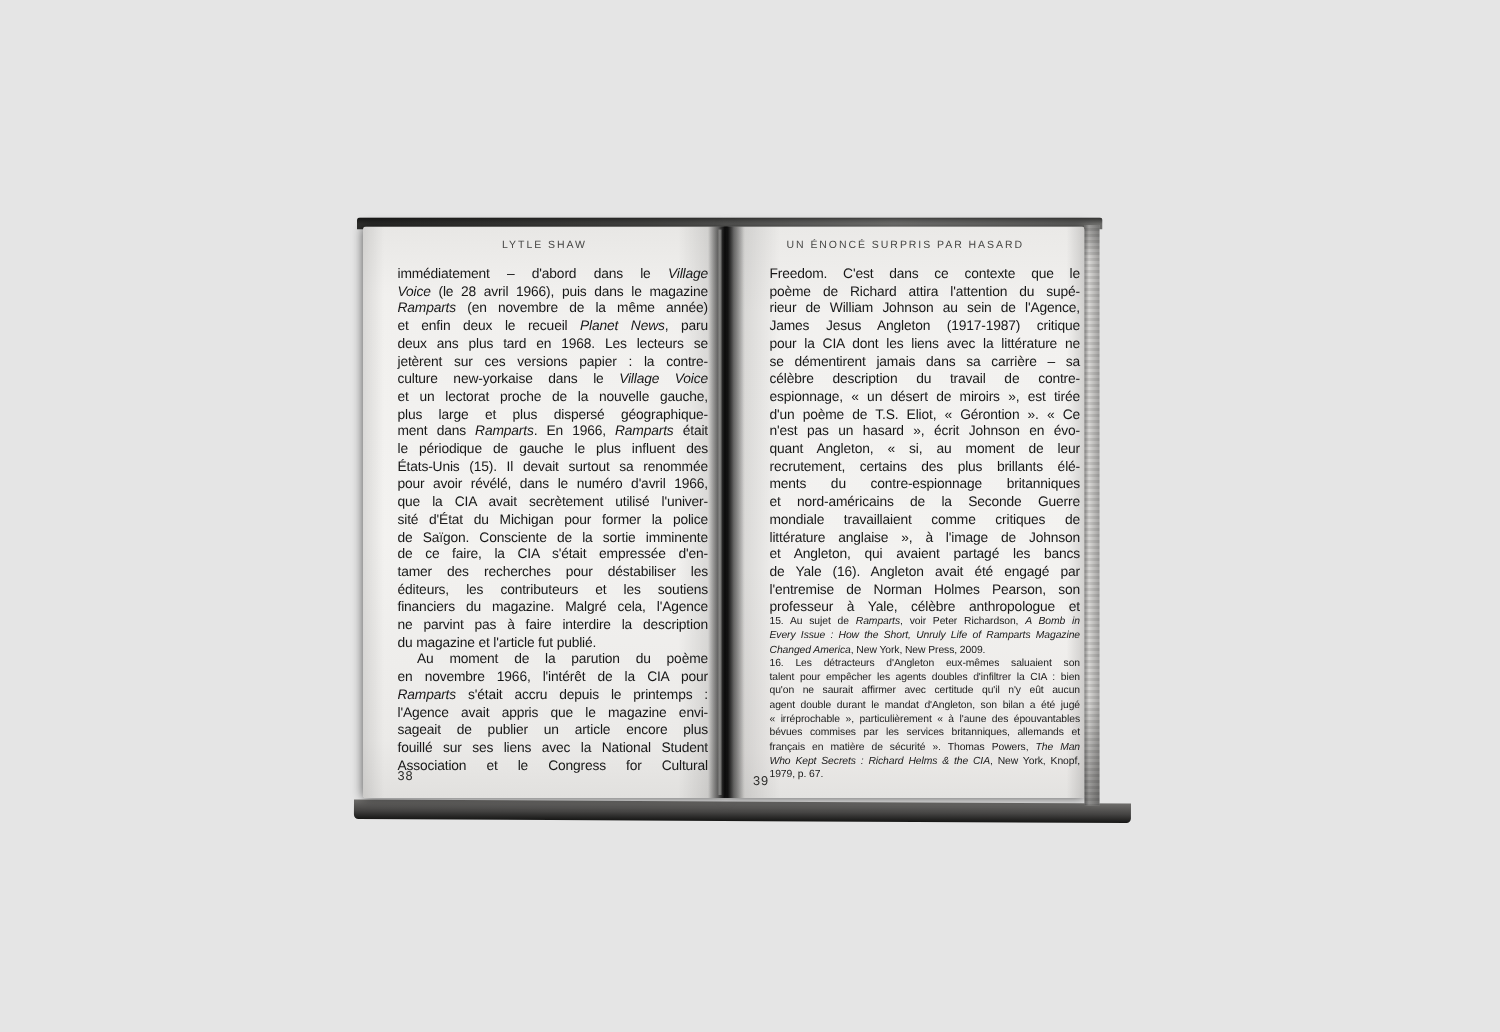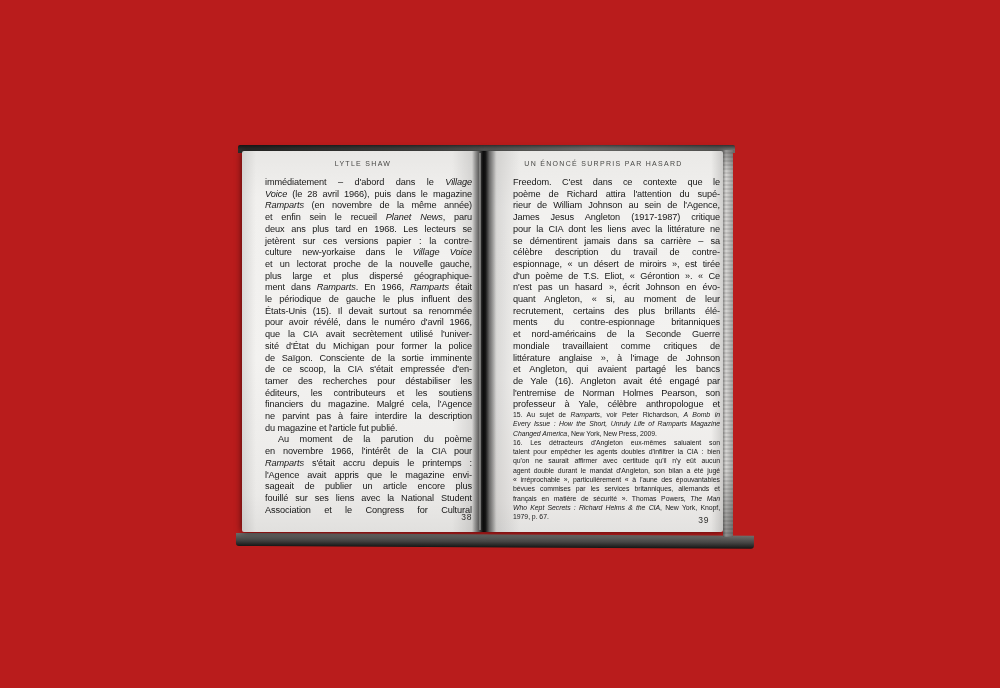--- a/index.html
+++ b/index.html
@@ -2,21 +2,21 @@
 <html lang="fr"><head>
 <meta charset="utf-8">
 <style>
   html,body{margin:0;padding:0;}
   body{
     width:1000px;height:688px;
     background:#020202;
     font-family:"Liberation Sans", sans-serif;
     overflow:hidden;
   }
-  .stage{position:relative;width:1000px;height:688px;background:#b91c1c;overflow:hidden;}
+  .stage{position:relative;width:1000px;height:688px;background:#e5e5e5;overflow:hidden;}
 
   
   .top-edge{
     position:absolute;left:238px;top:145px;width:497px;height:8px;
     background:
       linear-gradient(to bottom, rgba(0,0,0,0.55), rgba(0,0,0,0) 55%),
       linear-gradient(to right,#2e2e2c,#555553 40%,#8a8a88 72%,#6b6b69);
     border-radius:2px 2px 0 0;
   }
   .bottom-edge{
@@ -84,21 +84,21 @@
 
   .tline{
     text-align:justify;
     text-align-last:justify;
     -moz-text-align-last:justify;
   }
   .tline.pend{text-align-last:left;-moz-text-align-last:left;}
   .tline.indent{text-indent:13px;}
 
   .pagenum{
-    position:absolute;width:207px;text-align:right;
+    position:absolute;width:207px;text-align:left;
     font-size:8.5px;letter-spacing:0.6px;color:#2d2d2b;
   }
   .page-left .pagenum{left:23px;top:361px;}
   .page-right .pagenum{left:18px;top:364px;}
 
   i{font-style:italic;}
 </style>
 </head>
 <body>
 
@@ -107,34 +107,34 @@
   <div class="top-edge"></div>
   <div class="bottom-edge"></div>
 
   <div class="page page-left">
     <div class="running-header">LYTLE SHAW</div>
     <div class="body-col">
       <div>
           <div class="tline"><span>immédiatement – d'abord dans le </span><i>Village</i></div>
           <div class="tline"><i>Voice</i><span> (le 28 avril 1966), puis dans le magazine</span></div>
           <div class="tline"><i>Ramparts</i><span> (en novembre de la même année)</span></div>
-          <div class="tline"><span>et enfin sein le recueil </span><i>Planet News</i><span>, paru</span></div>
+          <div class="tline"><span>et enfin deux le recueil </span><i>Planet News</i><span>, paru</span></div>
           <div class="tline"><span>deux ans plus tard en 1968. Les lecteurs se</span></div>
           <div class="tline"><span>jetèrent sur ces versions papier : la contre-</span></div>
           <div class="tline"><span>culture new-yorkaise dans le </span><i>Village Voice</i></div>
           <div class="tline"><span>et un lectorat proche de la nouvelle gauche,</span></div>
           <div class="tline"><span>plus large et plus dispersé géographique-</span></div>
           <div class="tline"><span>ment dans </span><i>Ramparts</i><span>. En 1966, </span><i>Ramparts</i><span> était</span></div>
           <div class="tline"><span>le périodique de gauche le plus influent des</span></div>
           <div class="tline"><span>États-Unis (15). Il devait surtout sa renommée</span></div>
           <div class="tline"><span>pour avoir révélé, dans le numéro d'avril 1966,</span></div>
           <div class="tline"><span>que la CIA avait secrètement utilisé l'univer-</span></div>
           <div class="tline"><span>sité d'État du Michigan pour former la police</span></div>
           <div class="tline"><span>de Saïgon. Consciente de la sortie imminente</span></div>
-          <div class="tline"><span>de ce scoop, la CIA s'était empressée d'en-</span></div>
+          <div class="tline"><span>de ce faire, la CIA s'était empressée d'en-</span></div>
           <div class="tline"><span>tamer des recherches pour déstabiliser les</span></div>
           <div class="tline"><span>éditeurs, les contributeurs et les soutiens</span></div>
           <div class="tline"><span>financiers du magazine. Malgré cela, l'Agence</span></div>
           <div class="tline"><span>ne parvint pas à faire interdire la description</span></div>
           <div class="tline pend"><span>du magazine et l'article fut publié.</span></div>
         </div>
       <div>
           <div class="tline indent"><span>Au moment de la parution du poème</span></div>
           <div class="tline"><span>en novembre 1966, l'intérêt de la CIA pour</span></div>
           <div class="tline"><i>Ramparts</i><span> s'était accru depuis le printemps :</span></div>

